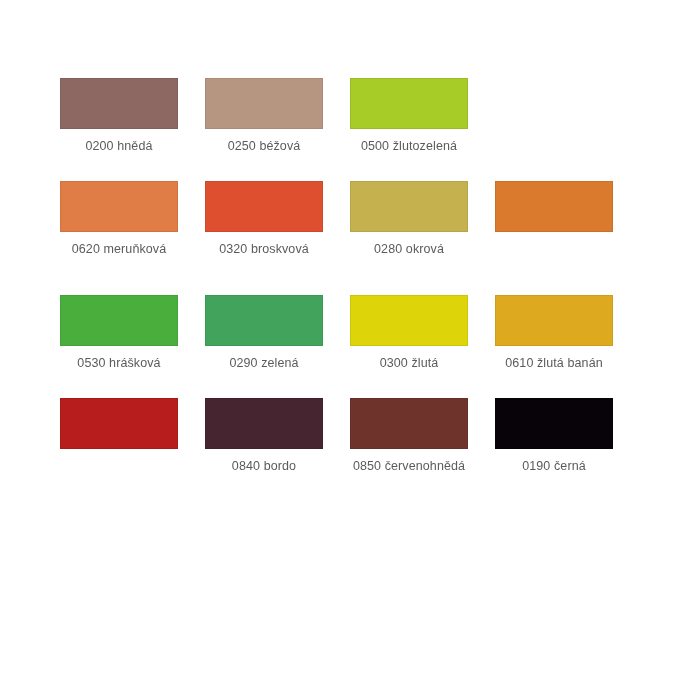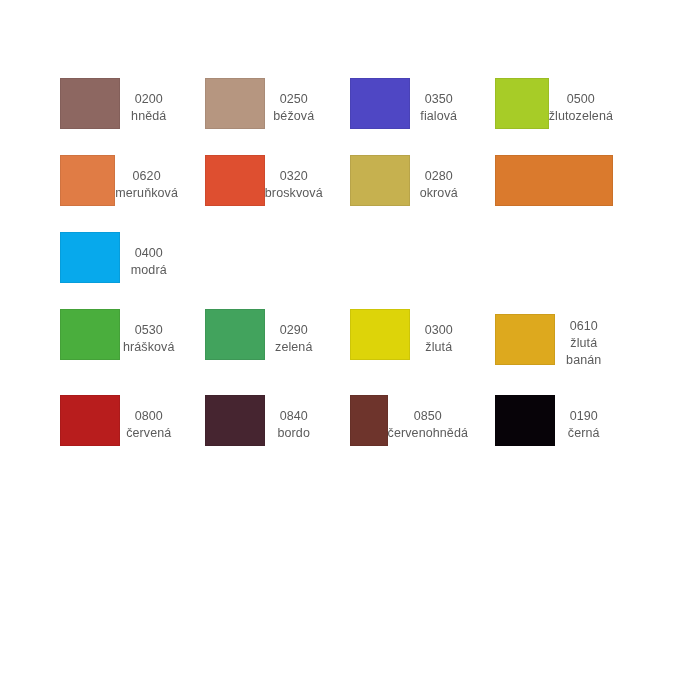--- a/index.html
+++ b/index.html
@@ -22,20 +22,21 @@
     display: flex;
     flex-direction: row;
     justify-content: flex-start;
     align-items: flex-start;
   }
   .swatch-cell {
     width: 145px;
     box-sizing: border-box;
     padding-right: 27px;
     display: flex;
+    flex-direction: column;
     align-items: center;
     margin-bottom: 15px;
   }
   .swatch-chip {
     width: 118px;
     height: 51px;
     display: block;
     border: 1px solid rgba(0, 0, 0, 0.07);
     box-sizing: border-box;
   }
@@ -61,24 +62,20 @@
   <div class="swatch-row">
     <div class="swatch-cell">
       <span class="swatch-chip" style="background-color: rgb(141, 103, 97);"></span>
       <span class="swatch-label">0200 hnědá</span>
     </div>
     <div class="swatch-cell">
       <span class="swatch-chip" style="background-color: rgb(182, 150, 128);"></span>
       <span class="swatch-label">0250 béžová</span>
     </div>
     <div class="swatch-cell">
-      <span class="swatch-chip" style="background-color: rgb(79, 71, 196);"></span>
-      <span class="swatch-label">0350 fialová</span>
-    </div>
-    <div class="swatch-cell">
       <span class="swatch-chip" style="background-color: rgb(167, 204, 39);"></span>
       <span class="swatch-label">0500 žlutozelená</span>
     </div>
   </div>
 
   <div class="row-gap"></div>
 
   <div class="swatch-row">
     <div class="swatch-cell">
       <span class="swatch-chip" style="background-color: rgb(224, 124, 69);"></span>
@@ -92,26 +89,20 @@
       <span class="swatch-chip" style="background-color: rgb(198, 177, 79);"></span>
       <span class="swatch-label">0280 okrová</span>
     </div>
     <div class="swatch-cell">
       <span class="swatch-chip" style="background-color: rgb(218, 122, 45);"></span>
     </div>
   </div>
 
   <div class="row-gap"></div>
 
-  <div class="swatch-row">
-    <div class="swatch-cell">
-      <span class="swatch-chip" style="background-color: rgb(7, 169, 236);"></span>
-      <span class="swatch-label">0400 modrá</span>
-    </div>
-  </div>
 
   <div class="row-gap"></div>
 
   <div class="swatch-row">
     <div class="swatch-cell">
       <span class="swatch-chip" style="background-color: rgb(74, 174, 61);"></span>
       <span class="swatch-label">0530 hrášková</span>
     </div>
     <div class="swatch-cell">
       <span class="swatch-chip" style="background-color: rgb(66, 163, 93);"></span>
@@ -125,21 +116,20 @@
       <span class="swatch-chip" style="background-color: rgb(221, 169, 30);"></span>
       <span class="swatch-label">0610 žlutá banán</span>
     </div>
   </div>
 
   <div class="row-gap"></div>
 
   <div class="swatch-row">
     <div class="swatch-cell">
       <span class="swatch-chip" style="background-color: rgb(184, 29, 29);"></span>
-      <span class="swatch-label">0800 červená</span>
     </div>
     <div class="swatch-cell">
       <span class="swatch-chip" style="background-color: rgb(70, 37, 48);"></span>
       <span class="swatch-label">0840 bordo</span>
     </div>
     <div class="swatch-cell">
       <span class="swatch-chip" style="background-color: rgb(110, 52, 44);"></span>
       <span class="swatch-label">0850 červenohnědá</span>
     </div>
     <div class="swatch-cell">

